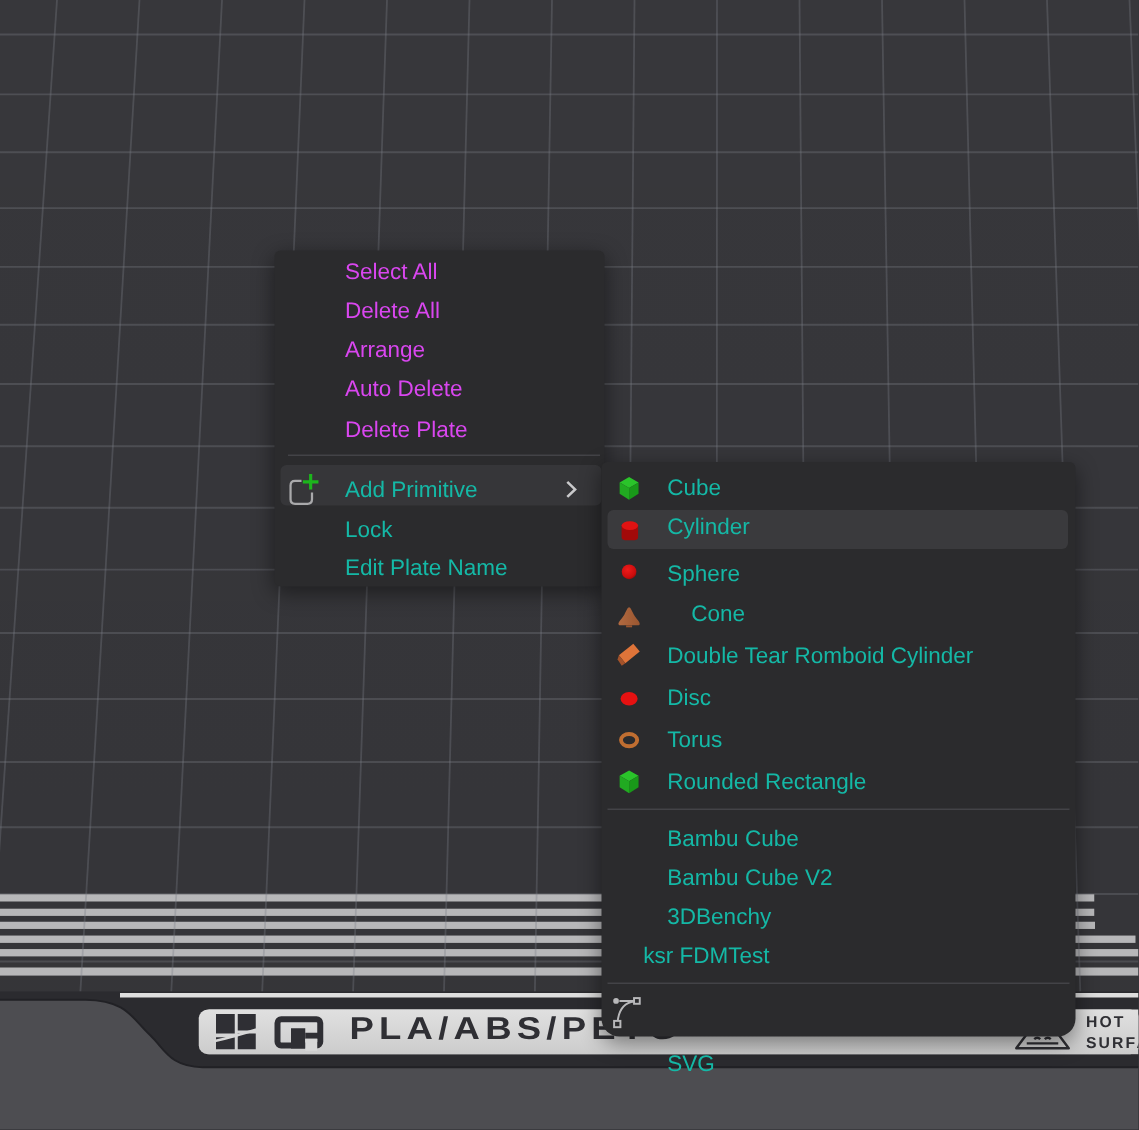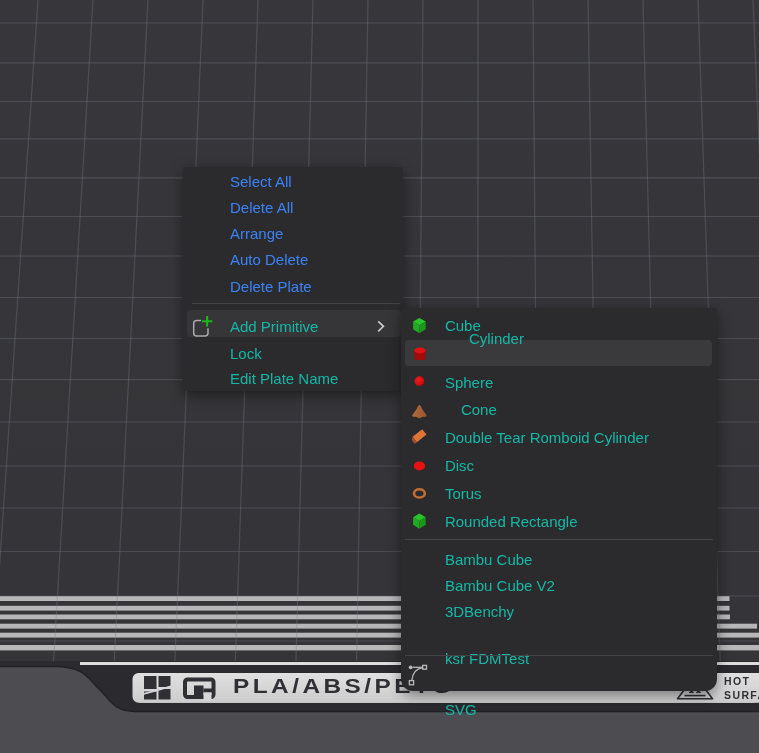--- a/index.html
+++ b/index.html
@@ -5,21 +5,21 @@
   html,body{margin:0;padding:0;}
   body{width:759px;height:753px;overflow:hidden;background:#37373b;
        font-family:"Liberation Sans", sans-serif;position:relative;}
   .abs{position:absolute;}
   #scene{position:absolute;left:0;top:0;}
   #scene text{filter:grayscale(0);}
   .menu{position:absolute;background:#2b2b2d;border-radius:4px;
         box-shadow:0 4px 14px rgba(0,0,0,0.45);}
   .mi{position:absolute;height:26px;line-height:26px;font-size:15px;color:#14b8a6;
       white-space:nowrap;filter:grayscale(0);}
-  .dis{color:#3b82f6;}
+  .dis{color:#d946ef;}
   .sep{position:absolute;height:1px;background:#434347;}
   .hl{position:absolute;background:#38383b;border-radius:4px;}
 </style>
 </head>
 <body>
 <svg id="scene" width="759" height="753" viewBox="0 0 759 753">
   <defs>
     <linearGradient id="band" x1="0" y1="0" x2="0" y2="1">
       <stop offset="0" stop-color="#e0e0e0"></stop>
       <stop offset="0.5" stop-color="#d6d6d6"></stop>
@@ -130,32 +130,32 @@
     <path d="M18,153.6 L13.7,153.6 Q10.7,153.6 10.7,156.6 L10.7,165.9 Q10.7,168.9 13.7,168.9 L22,168.9 Q25,168.9 25,165.9 L25,161.3" stroke="#a9a9ab" stroke-width="1.5" fill="none"></path>
     <path d="M24.1,149 L24.1,159.4 M18.9,154.2 L29.3,154.2" stroke="#1cb51c" stroke-width="2.1" fill="none"></path>
 
     <path d="M195.2,154.3 L200.4,159.3 L195.2,164.3" stroke="#c9c9cb" stroke-width="1.7" fill="none"></path>
   </svg>
 </div>
 
 <div class="menu" style="left:400.9px;top:308.4px;width:316.2px;height:382.4px;border-radius:4px 4px 12px 12px;">
   <div class="hl" style="left:4.5px;top:31.4px;width:307px;height:26.7px;background:#3a3a3d;"></div>
   <div class="mi" style="left:44px;top:5.1px;">Cube</div>
-  <div class="mi" style="left:44px;top:18px;margin-left:24px;">Cylinder</div>
+  <div class="mi" style="left:44px;top:31px;">Cylinder</div>
   <div class="mi" style="left:44px;top:61.4px;">Sphere</div>
   <div class="mi" style="left:44px;top:89.1px;margin-left:16px;">Cone</div>
   <div class="mi" style="left:44px;top:117.0px;">Double Tear Romboid Cylinder</div>
   <div class="mi" style="left:44px;top:144.9px;">Disc</div>
   <div class="mi" style="left:44px;top:172.5px;">Torus</div>
   <div class="mi" style="left:44px;top:200.8px;">Rounded Rectangle</div>
   <div class="sep" style="left:4px;top:231.0px;width:308px;"></div>
   <div class="mi" style="left:44px;top:239.1px;">Bambu Cube</div>
   <div class="mi" style="left:44px;top:264.9px;">Bambu Cube V2</div>
   <div class="mi" style="left:44px;top:290.8px;">3DBenchy</div>
-  <div class="mi" style="left:44px;top:316.5px;margin-top:21px;">ksr FDMTest</div>
+  <div class="mi" style="left:28px;top:316.5px;">ksr FDMTest</div>
   <div class="sep" style="left:4px;top:346.3px;width:308px;"></div>
   <div class="mi" style="left:44px;top:355.4px;margin-top:33px;">SVG</div>
   <svg class="abs" style="left:0;top:0;" width="316.2" height="382.4" viewBox="0 0 316.2 382.4">
       <g transform="translate(0,1)">
 
     <g>
       <polygon points="18.4,9 24.7,12.6 18.4,16.3 12.1,12.6" fill="#2ac42a"></polygon>
       <polygon points="12.1,12.6 18.4,16.3 18.4,24.2 12.1,20.2" fill="#21aa21"></polygon>
       <polygon points="24.7,12.6 18.4,16.3 18.4,24.2 24.7,20.2" fill="#199919"></polygon>
     </g>

